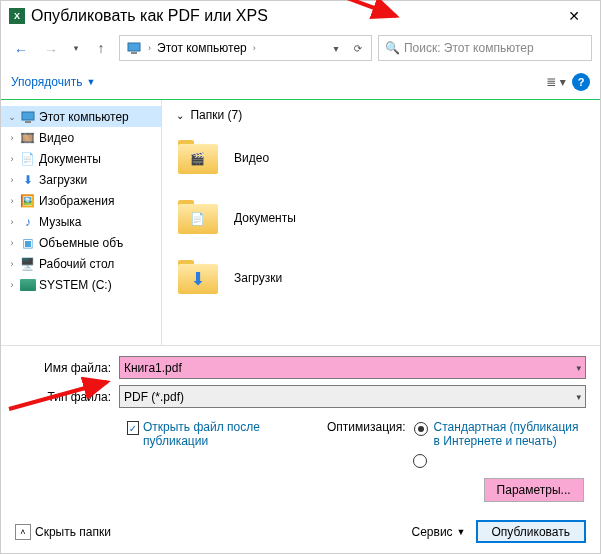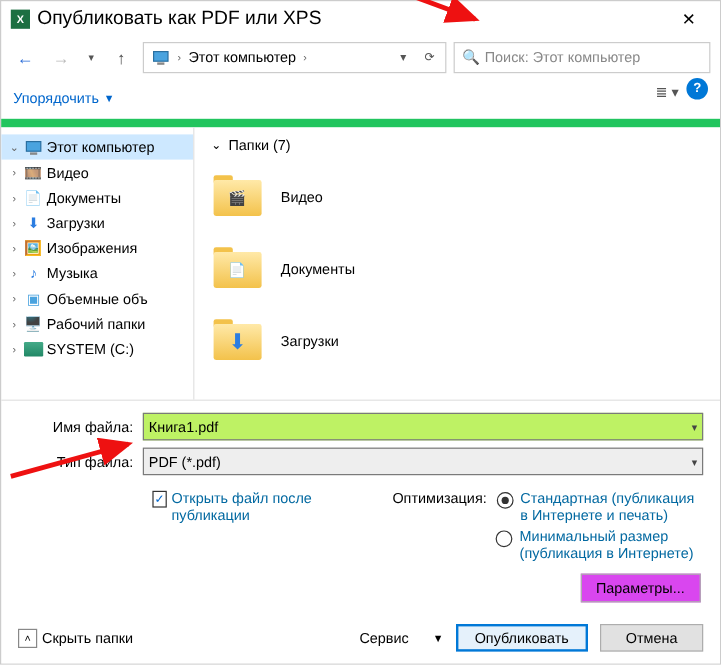--- a/index.html
+++ b/index.html
@@ -14,21 +14,21 @@
 .nav-fwd{color:#bbb}
 .nav-dd{width:14px;text-align:center;font-size:9px;color:#555}
 .addr{flex:1;height:24px;border:1px solid #ccc;display:flex;align-items:center;padding:0 2px;background:#fff}
 .pc-icon{width:16px;height:16px;margin:0 4px}
 .crumb{padding:0 4px}
 .crumb-sep{font-size:9px;color:#666;padding:0 2px}
 .addr-btns{margin-left:auto;display:flex}
 .addr-btn{width:22px;height:22px;display:flex;align-items:center;justify-content:center;font-size:10px;color:#555}
 .search{width:200px;height:24px;border:1px solid #ccc;display:flex;align-items:center;padding:0 6px;color:#888;background:#fff}
 .search-icon{margin-right:4px;font-size:12px}
-.toolbar{height:34px;border-bottom:7px solid #22c55e;display:flex;padding:0 10px}
+.toolbar{height:34px;border-bottom:1px solid #22c55e;display:flex;align-items:center;padding:0 10px}
 .organize{color:#0066cc;display:flex;align-items:center;gap:4px}
 .spacer{flex:1}
 .view-btn,.help-btn{width:24px;height:24px;display:flex;align-items:center;justify-content:center;margin-left:4px}
 .help-btn{color:#fff;background:#0078d7;border-radius:50%;width:18px;height:18px;font-size:11px;font-weight:bold}
 .body{flex:1;display:flex;min-height:0}
 .tree{width:160px;border-right:1px solid #e1e1e1;overflow:hidden;padding-top:6px}
 .tree-item{height:21px;display:flex;align-items:center;padding-left:6px;gap:3px}
 .tree-item.sel{background:#cde8ff}
 .tree-chev{width:10px;font-size:9px;color:#666;text-align:center}
 .tree-icon{width:16px;height:16px;display:flex;align-items:center;justify-content:center;font-size:12px}
@@ -36,31 +36,31 @@
 .folders{flex:1;padding:8px 14px;overflow:hidden}
 .folders-hdr{display:flex;align-items:center;gap:6px;font-size:12px;margin-bottom:8px}
 .folder-row{display:flex;align-items:center;gap:14px;height:56px;margin-bottom:4px}
 .folder-big{width:44px;height:40px;position:relative}
 .folder-shape{position:absolute;left:2px;top:6px;width:40px;height:30px;background:linear-gradient(#ffe9a8,#f3c24b);border-radius:2px}
 .folder-tab{position:absolute;left:2px;top:2px;width:16px;height:6px;background:#f3c24b;border-radius:2px 2px 0 0}
 .folder-overlay{position:absolute;left:12px;top:12px;width:20px;height:18px;display:flex;align-items:center;justify-content:center;font-size:12px}
 .bottom{border-top:1px solid #e1e1e1;padding:10px 14px 8px;display:flex;flex-direction:column;gap:6px;position:relative}
 .row{display:flex;align-items:center;gap:8px}
 .lbl{width:96px;text-align:right}
-.input,.select{flex:1;height:21px;border:1px solid #7a7a7a;background:#bef264;padding:0 4px;display:flex;align-items:center;justify-content:space-between}
+.input,.select{flex:1;height:21px;border:1px solid #7a7a7a;background:#f9a8d4;padding:0 4px;display:flex;align-items:center;justify-content:space-between}
 .select{background:#eee}
 .dd-arrow{font-size:9px;color:#444}
 .options{display:flex;padding:6px 0 0 112px;gap:30px}
 .opt-left{display:flex;align-items:flex-start;gap:4px;width:170px}
 .opt-right{display:flex;flex-direction:column;gap:4px}
 .radio-row{display:flex;align-items:flex-start;gap:6px}
 .radio{width:12px;height:12px;border:1px solid #333;border-radius:50%;margin-top:2px;display:flex;align-items:center;justify-content:center}
 .radio.checked::after{content:"";width:6px;height:6px;background:#333;border-radius:50%}
 .blue{color:#0369a1}
-.params-btn{align-self:flex-end;margin-top:6px;height:22px;padding:0 12px;border:1px solid #adadad;background:#d946ef;display:flex;align-items:center}
+.params-btn{align-self:flex-end;margin-top:6px;height:22px;padding:0 12px;border:1px solid #adadad;background:#f9a8d4;display:flex;align-items:center}
 .footer{padding:10px 14px;display:flex;align-items:center;gap:10px}
 .hide{display:flex;align-items:center;gap:4px}
 .btn{height:23px;padding:0 14px;border:1px solid #adadad;background:#e1e1e1;display:flex;align-items:center;justify-content:center;min-width:86px;box-sizing:border-box}
 .btn.primary{border:2px solid #0078d7;background:#e5f1fb}
 .arrow{position:absolute;pointer-events:none}
 .arrow svg{overflow:visible}
 .chk{width:12px;height:12px;border:1px solid #333;display:flex;align-items:center;justify-content:center;font-size:10px;color:#0066cc;margin-top:1px}
 </style>
 </head>
 <body>
@@ -142,21 +142,21 @@
           <span>Музыка</span>
         </div>
       <div class="tree-item">
           <span class="tree-chev">›</span>
           <span class="tree-icon" style="color:#4aa3df">▣</span>
           <span>Объемные объ</span>
         </div>
       <div class="tree-item">
           <span class="tree-chev">›</span>
           <span class="tree-icon" style="color:#3a9ad9">🖥️</span>
-          <span>Рабочий папки</span>
+          <span>Рабочий стол</span>
         </div>
       <div class="tree-item">
           <span class="tree-chev">›</span>
           <span class="tree-icon">
             <span class="cc-icon"></span>
           </span>
           <span>SYSTEM (C:)</span>
         </div>
     </div>
 
@@ -214,21 +214,20 @@
         <span class="blue">Открыть файл после публикации</span>
       </div>
       <div class="opt-right">
         <div class="radio-row">
           <span style="margin-right:2px">Оптимизация:</span>
           <div class="radio checked"></div>
           <span class="blue" style="width:150px">Стандартная (публикация в Интернете и печать)</span>
         </div>
         <div class="radio-row" style="padding-left:86px">
           <div class="radio"></div>
-          <span class="blue" style="width:150px">Минимальный размер (публикация в Интернете)</span>
         </div>
         <div class="params-btn">
             <span>Параметры...</span>
           </div>
       </div>
     </div>
 
     <div class="arrow" style="left:-2px;top:28px">
       <svg width="130" height="40">
           <defs>
@@ -240,29 +239,26 @@
         </svg>
     </div>
   </div>
 
   <div class="footer">
     <div class="hide">
       <span style="border:1px solid #888;width:14px;height:14px;display:flex;align-items:center;justify-content:center;font-size:9px">˄</span>
       <span>Скрыть папки</span>
     </div>
     <div class="spacer"></div>
-    <div style="display:flex;align-items:center;gap:20px">
+    <div style="display:flex;align-items:center;gap:4px">
       <span>Сервис</span>
       <span style="font-size:9px">▼</span>
     </div>
     <div class="btn primary">
         <span>Опубликовать</span>
-      </div>
-    <div class="btn">
-        <span>Отмена</span>
       </div>
 
     <div class="arrow" style="left:200px;top:-60px">
       <svg width="210" height="90">
           <defs>
             <marker id="ah2" markerWidth="8" markerHeight="8" refX="6" refY="3" orient="auto">
               <path d="M0,0 L7,3 L0,6 Z" fill="#e11"></path>
             </marker>
           </defs>
           <line x1="5" y1="5" x2="195" y2="75" stroke="#e11" stroke-width="4" marker-end="url(#ah2)"></line>

